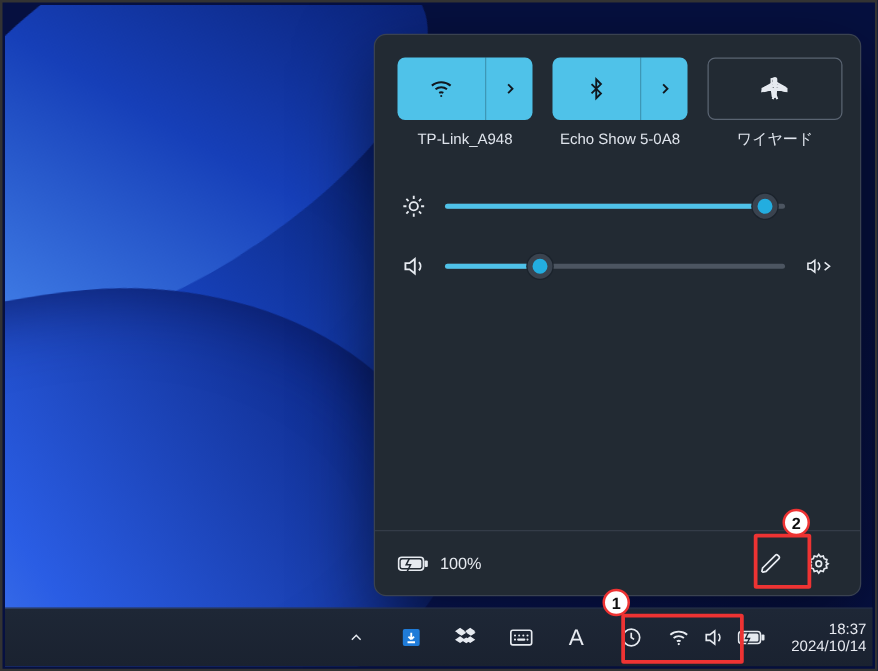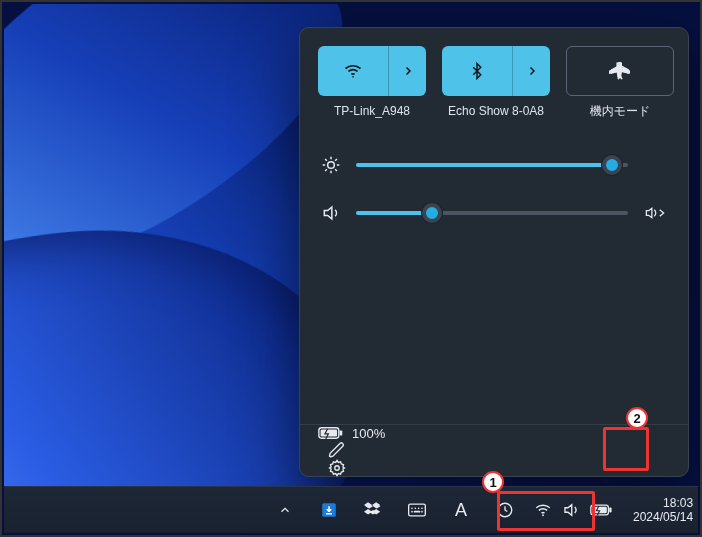--- a/index.html
+++ b/index.html
@@ -110,25 +110,25 @@
   }
   .thumb {
     position:absolute; top:50%; width:20px; height:20px; border-radius:50%;
     background:#23ade0; border:4px solid #3a434f; transform:translate(-50%,-50%);
     box-shadow: 0 0 0 1px #1b232c;
   }
   .slider-extra { width: 26px; display:flex; align-items:center; justify-content:center; }
 
   .panel-footer {
     margin-top: auto;
-    height: 52px; display:flex; 
+    height: 52px; display:flex; align-items:center;
     border-top: 1px solid #343c48;
     padding: 0 4px;
     margin-left:-18px; margin-right:-18px;
-    padding-left: 18px; padding-right: 14px; flex-direction: column;
+    padding-left: 18px; padding-right: 14px;
   }
   .battery-status { display:flex; align-items:center; gap:8px; font-size:13px; color:#e6eaf0; }
   .spacer { flex:1; }
   .footer-btn {
     width: 38px; height: 36px; display:flex; align-items:center; justify-content:center;
     border-radius: 4px; color:#e6eaf0;
   }
 
   
   .annot-box { position:absolute; border:3px solid #e33; border-radius:2px; pointer-events:none; }
@@ -178,33 +178,33 @@
           <svg width="18" height="20" viewBox="0 0 24 24" fill="none" stroke="currentColor" stroke-width="2">
             <path d="M7 7l10 10-5 5V2l5 5L7 17"></path>
           </svg>
         </div>
         <div class="right">
           <svg width="12" height="12" viewBox="0 0 24 24" fill="none" stroke="currentColor" stroke-width="3">
               <path d="M9 5l7 7-7 7"></path>
             </svg>
         </div>
       </div>
-      <div class="tile-label">Echo Show 8-0A8</div>
+      <div class="tile-label">Echo Show 5-0A8</div>
     </div>
 
     <div class="tile-wrap">
       <div class="tile off">
         <svg width="22" height="22" viewBox="0 0 24 24" fill="none" stroke="currentColor" stroke-width="1.8">
           <path d="M10 21l2-5 2 5M12 16V9m0 0L3 13V11l9-5 9 5v2l-9-4z" stroke-linejoin="round"></path>
           <path d="M2 12l9-3 .5-6h1l.5 6 9 3v2l-9-2-1 7h-1l-1-7-9 2z" fill="none"></path>
           <path d="M12 3l1 .5V9l8 3v1.5l-8-2-1 7-1 .5-1-.5-1-7-8 2V12l8-3V3.5z" fill="none"></path>
           <path d="M12 3c.6 0 1 .4 1 1v5l8 3v2l-8-2-1 7h-0l-1-7-8 2v-2l8-3V4c0-.6.4-1 1-1z"></path>
         </svg>
       </div>
-      <div class="tile-label">機内モード</div>
+      <div class="tile-label">ワイヤード</div>
     </div>
 
 
 
     <div></div>
   </div>
 
   <div class="sliders">
     <div class="slider-row">
       <div class="icon-slot">
@@ -326,22 +326,22 @@
       </svg>
       <svg width="24" height="14" viewBox="0 0 30 16" fill="none" stroke="currentColor" stroke-width="1.6">
         <rect x="1" y="2" width="22" height="12" rx="3"></rect>
           <rect x="24" y="5" width="3" height="6" rx="1" fill="currentColor" stroke="none"></rect>
         <rect x="3" y="4" width="18" height="8" rx="1.5" fill="currentColor" stroke="none"></rect>
         <path d="M11 3l-3 6h4l-3 6" stroke="#1a2230" stroke-width="1.4" fill="none"></path>
       </svg>
     </div>
 
     <div class="clock">
-      <div>18:03</div>
-      <div>2024/05/14</div>
+      <div>18:37</div>
+      <div>2024/10/14</div>
     </div>
 
   </div>
 </div>
 
 <div class="annot-box" style="left:495px; bottom:4px; width:98px; height:40px;"></div>
 <div class="annot-badge" style="left:480px; bottom:42px;">1</div>
 
 <div class="annot-box" style="right:51px; bottom:64px; width:46px; height:44px;"></div>
 <div class="annot-badge" style="right:52px; bottom:106px;">2</div>

